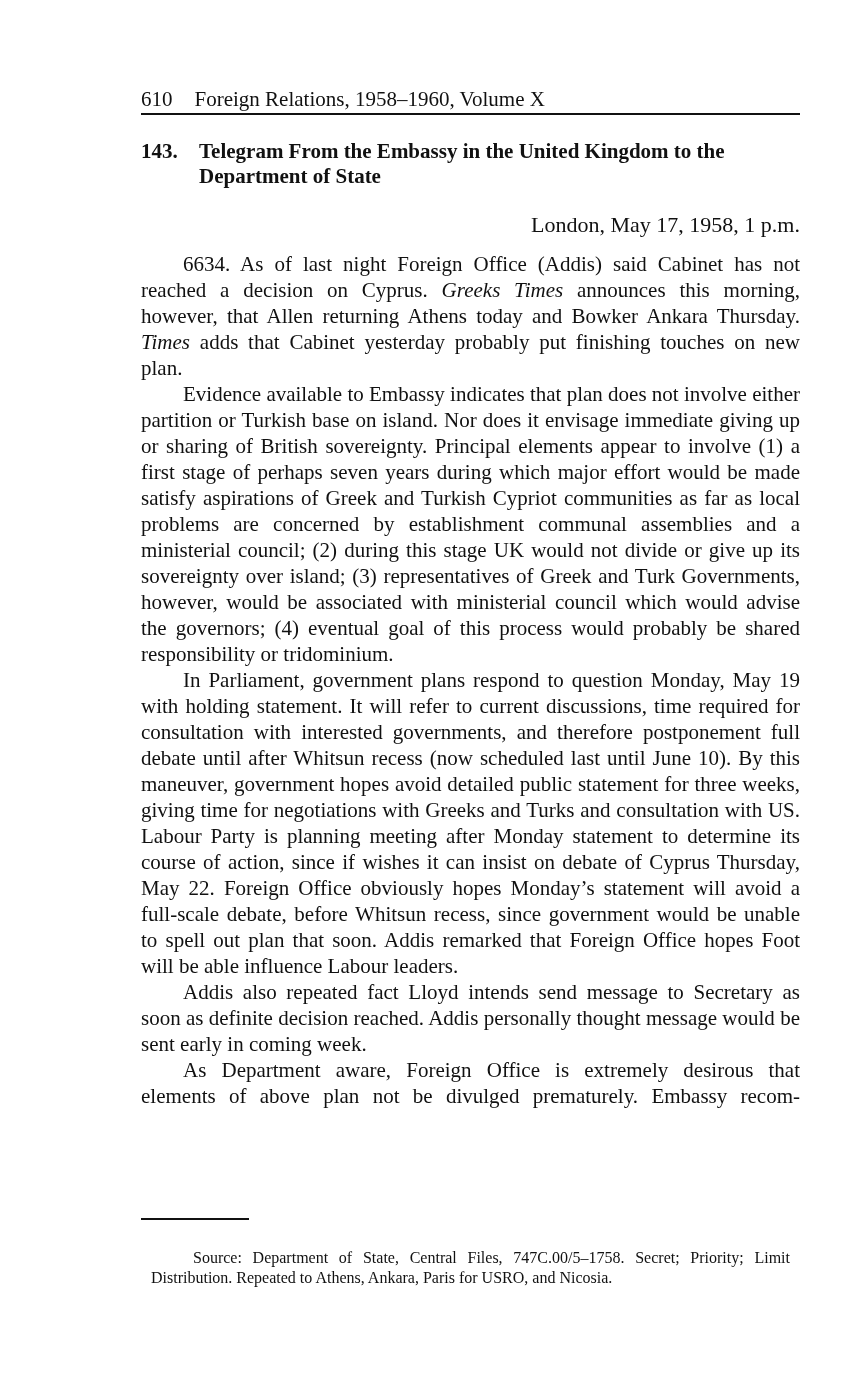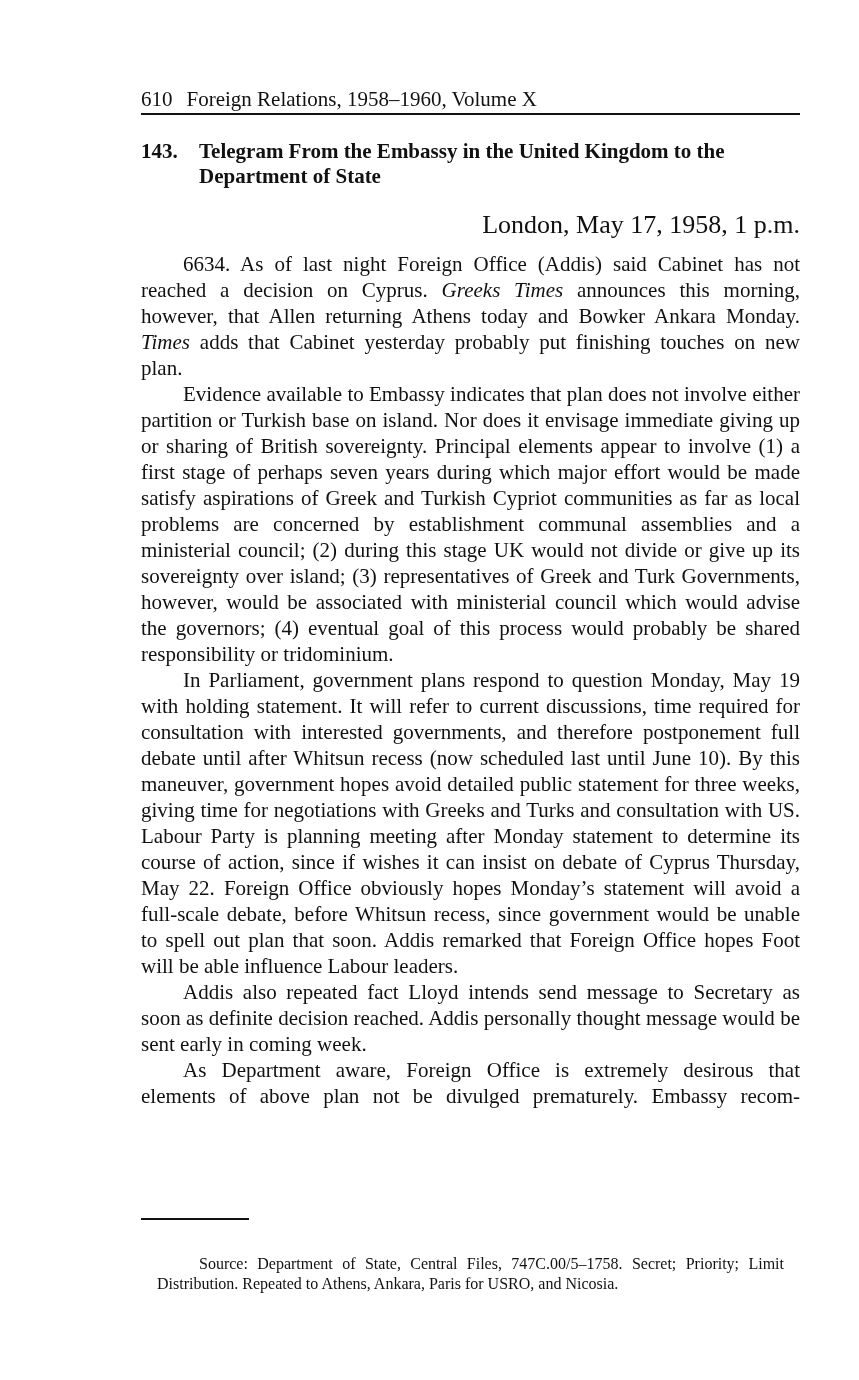--- a/index.html
+++ b/index.html
@@ -1,48 +1,48 @@
 <!DOCTYPE html>
 <html><head>
 <meta charset="utf-8">
 <style>
   html, body { margin: 0; padding: 0; background: #ffffff; }
   body { width: 859px; height: 1380px; position: relative; overflow: hidden; color: #111; font-family: "Liberation Serif", "DejaVu Serif", serif; }
   .page { position: absolute; left: 141px; top: 0; width: 659px; }
   .running-head { position: absolute; top: 86px; left: 0; width: 659px; font-size: 21px; line-height: 26px; }
-  .running-head .pg { margin-right: 14px; }
+  .running-head .pg { margin-right: 22px; }
   .head-rule { position: absolute; top: 113px; left: 0; width: 659px; height: 2px; background: #111; }
   .doc-heading { position: absolute; top: 139px; left: 0; width: 659px; font-weight: bold; font-size: 21px; line-height: 25px; }
   .doc-heading .num { position: absolute; left: 0; top: 0; }
   .doc-heading .title { display: block; margin-left: 58px; }
-  .dateline { position: absolute; top: 212px; right: 0; font-size: 26px; line-height: 26px; }
+  .dateline { position: absolute; top: 212px; right: 0; font-size: 22px; line-height: 26px; }
   .body { position: absolute; top: 251px; left: 0; width: 659px; font-size: 21px; line-height: 26px; text-align: justify; }
   .body p { margin: 0; text-indent: 42px; }
   .fn-rule { position: absolute; top: 1218px; left: 0; width: 108px; height: 2px; background: #111; }
   .footnote { position: absolute; top: 1238px; left: 0; width: 659px; font-size: 16px; line-height: 20px; text-align: justify; }
-  .footnote p { margin: 16px; text-indent: 42px; }
+  .footnote p { margin: 10px; text-indent: 42px; }
 </style>
 </head>
 <body>
 
 <div class="page">
   <div class="running-head">
     <span class="pg">610</span><span>Foreign Relations, 1958–1960, Volume X</span>
   </div>
   <div class="head-rule"></div>
 
   <div class="doc-heading">
     <span class="num">143.</span>
     <span class="title">Telegram From the Embassy in the United Kingdom to the Department of State</span>
   </div>
 
   <div class="dateline">London, May 17, 1958, 1 p.m.</div>
 
   <div class="body">
-    <p><span>6634. As of last night Foreign Office (Addis) said Cabinet has not reached a decision on Cyprus. </span><i>Greeks Times</i><span> announces this morning, however, that Allen returning Athens today and Bowker Ankara Monday. </span><i>Times</i><span> adds that Cabinet yesterday probably put finishing touches on new plan.</span></p>
+    <p><span>6634. As of last night Foreign Office (Addis) said Cabinet has not reached a decision on Cyprus. </span><i>Greeks Times</i><span> announces this morning, however, that Allen returning Athens today and Bowker Ankara Thursday. </span><i>Times</i><span> adds that Cabinet yesterday probably put finishing touches on new plan.</span></p>
     <p>Evidence available to Embassy indicates that plan does not involve either partition or Turkish base on island. Nor does it envisage immediate giving up or sharing of British sovereignty. Principal elements appear to involve (1) a first stage of perhaps seven years during which major effort would be made satisfy aspirations of Greek and Turkish Cypriot communities as far as local problems are concerned by establishment communal assemblies and a ministerial council; (2) during this stage UK would not divide or give up its sovereignty over island; (3) representatives of Greek and Turk Governments, however, would be associated with ministerial council which would advise the governors; (4) eventual goal of this process would probably be shared responsibility or tridominium.</p>
     <p>In Parliament, government plans respond to question Monday, May 19 with holding statement. It will refer to current discussions, time required for consultation with interested governments, and therefore postponement full debate until after Whitsun recess (now scheduled last until June 10). By this maneuver, government hopes avoid detailed public statement for three weeks, giving time for negotiations with Greeks and Turks and consultation with US. Labour Party is planning meeting after Monday statement to determine its course of action, since if wishes it can insist on debate of Cyprus Thursday, May 22. Foreign Office obviously hopes Monday’s statement will avoid a full-scale debate, before Whitsun recess, since government would be unable to spell out plan that soon. Addis remarked that Foreign Office hopes Foot will be able influence Labour leaders.</p>
     <p>Addis also repeated fact Lloyd intends send message to Secretary as soon as definite decision reached. Addis personally thought message would be sent early in coming week.</p>
     <p style="text-align-last: justify;">As Department aware, Foreign Office is extremely desirous that elements of above plan not be divulged prematurely. Embassy recom-</p>
   </div>
 
   <div class="fn-rule"></div>
   <div class="footnote">
     <p>Source: Department of State, Central Files, 747C.00/5–1758. Secret; Priority; Limit Distribution. Repeated to Athens, Ankara, Paris for USRO, and Nicosia.</p>
   </div>

